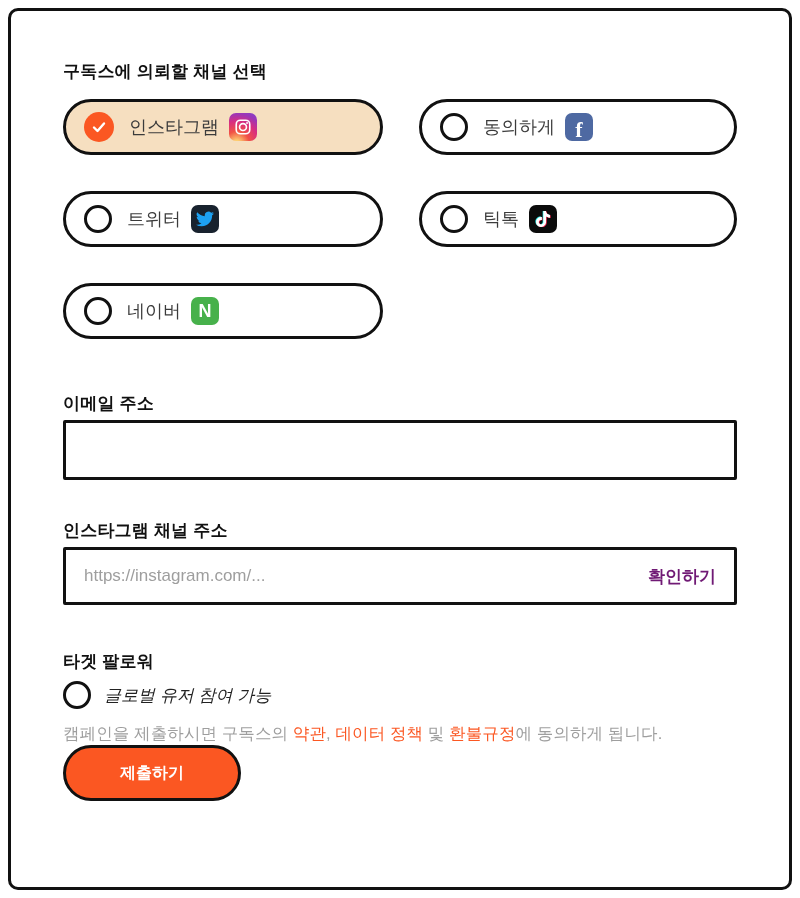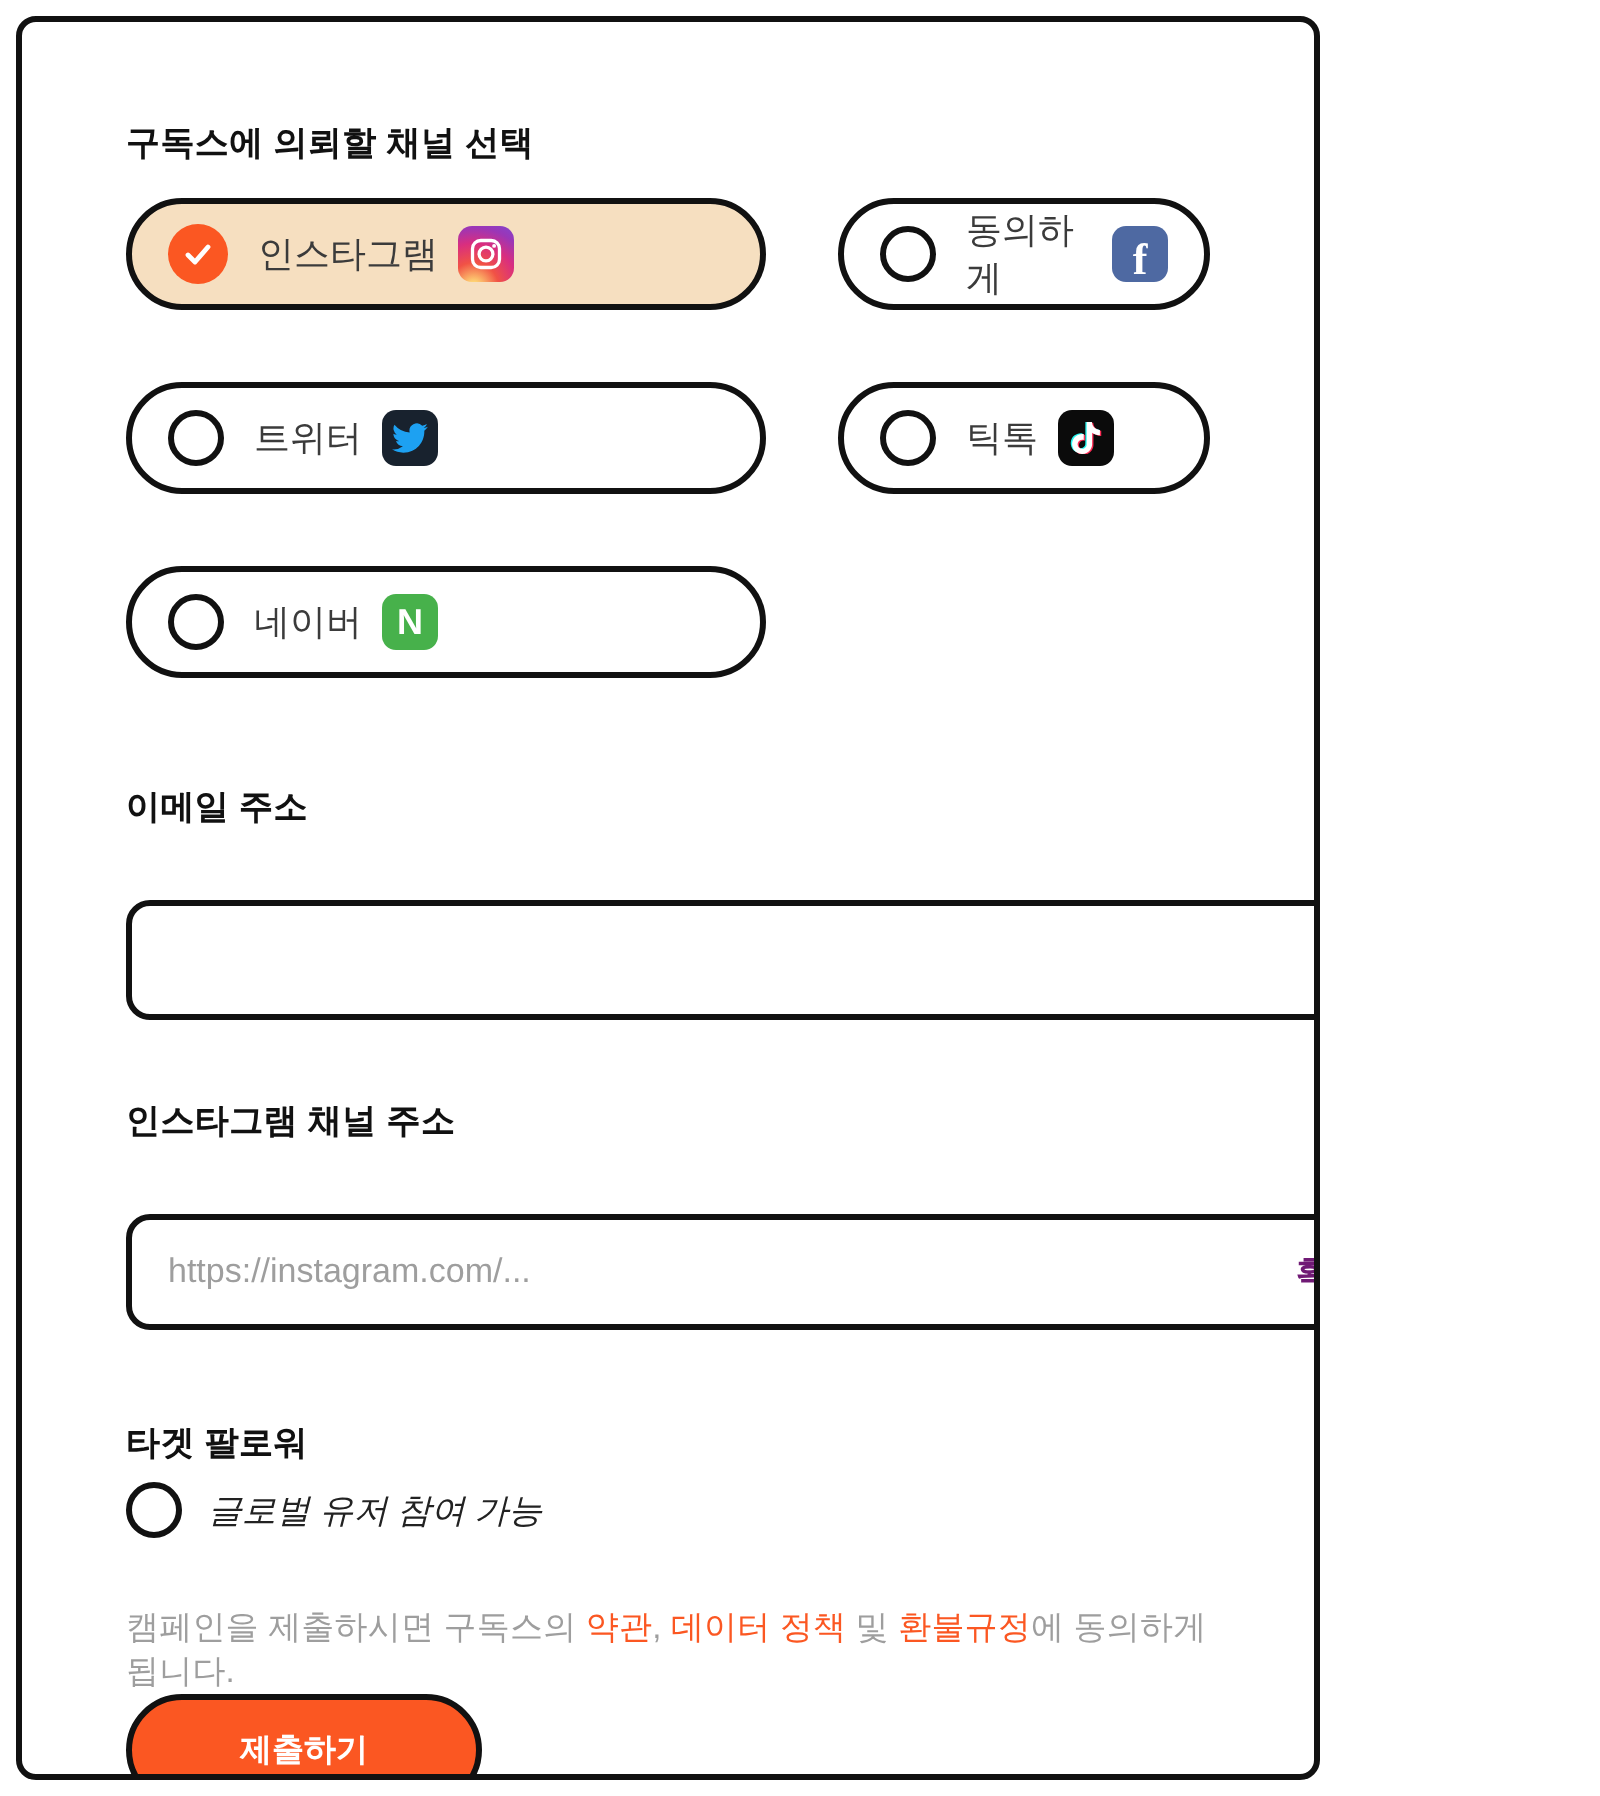--- a/index.html
+++ b/index.html
@@ -1,20 +1,20 @@
 <!DOCTYPE html>
 <html><head>
 <meta charset="utf-8">
 <style>
   * { box-sizing: border-box; margin: 0; padding: 0; }
   html, body { width: 800px; height: 898px; background: #ffffff; font-family: "Liberation Sans", sans-serif; }
   .panel {
     position: absolute;
     left: 8px; top: 8px;
-    width: 652px; height: 882px;
+    width: 784px; height: 882px;
     border: 3px solid #111111;
     border-radius: 10px;
     background: #ffffff;
     overflow: hidden;
   }
   .content { padding: 49px 52px 0 52px; }
 
   .section-title {
     font-size: 17px;
     font-weight: bold;
@@ -74,25 +74,25 @@
   .tt-bg { background: #0b0b0b; }
   .yt-bg { background: #212121; }
   .nv-bg { background: #47b14b; }
   .fb-f { color:#ffffff; font-weight: bold; font-size: 22px; font-family: "Liberation Serif", serif; margin-top: 6px; }
   .nv-n { color:#ffffff; font-weight: bold; font-size: 18px; }
 
   
   .field { margin-top: 53px; }
   .field.url { margin-top: 39px; }
   .text-input {
-    margin-top: 35px;
+    margin-top: 5px;
     width: 674px;
     height: 60px;
     border: 3px solid #111111;
-    border-radius: 12px;
+    border-radius: 2px;
     background: #ffffff;
     display: flex;
     align-items: center;
     padding: 0 18px;
   }
   .text-input.url-box { height: 58px; }
   .text-input input {
     border: none; outline: none;
     flex: 1 1 auto;
     font-size: 17px;
@@ -135,21 +135,21 @@
     background: #ffffff;
   }
   .target-label {
     margin-left: 13px;
     font-size: 17px;
     color: #222222;
   }
 
   
   .disclaimer {
-    margin-top: 34px;
+    margin-top: 14px;
     font-size: 16.5px;
     color: #9e9e9e;
     letter-spacing: 0.1px;
   }
   .disclaimer .link { color: #fb5722; cursor: pointer; }
 
   
   .submit-btn {
     width: 178px;
     height: 56px;

